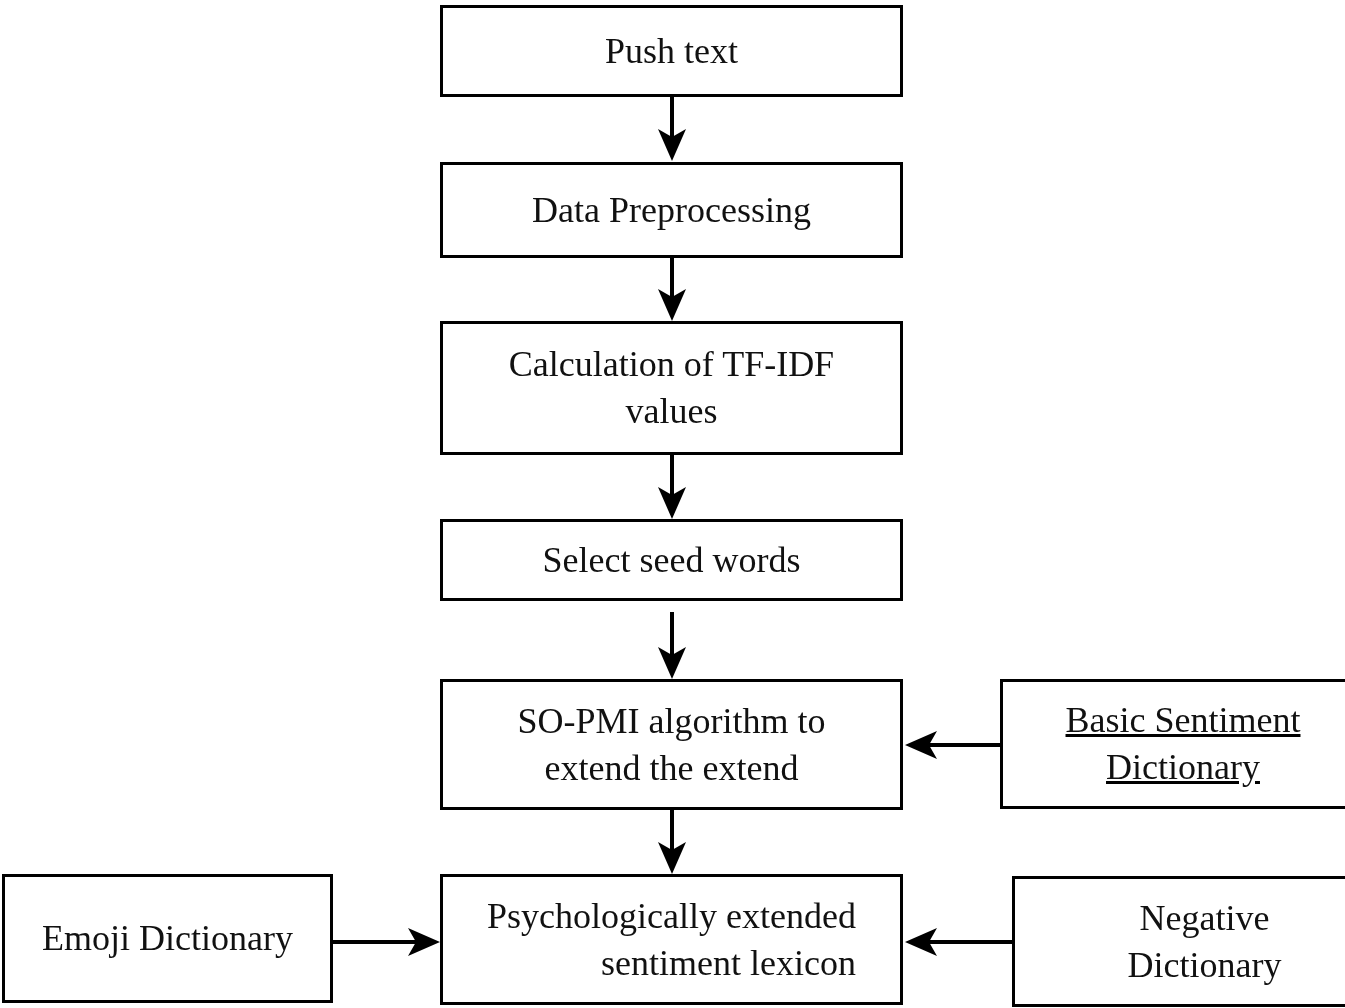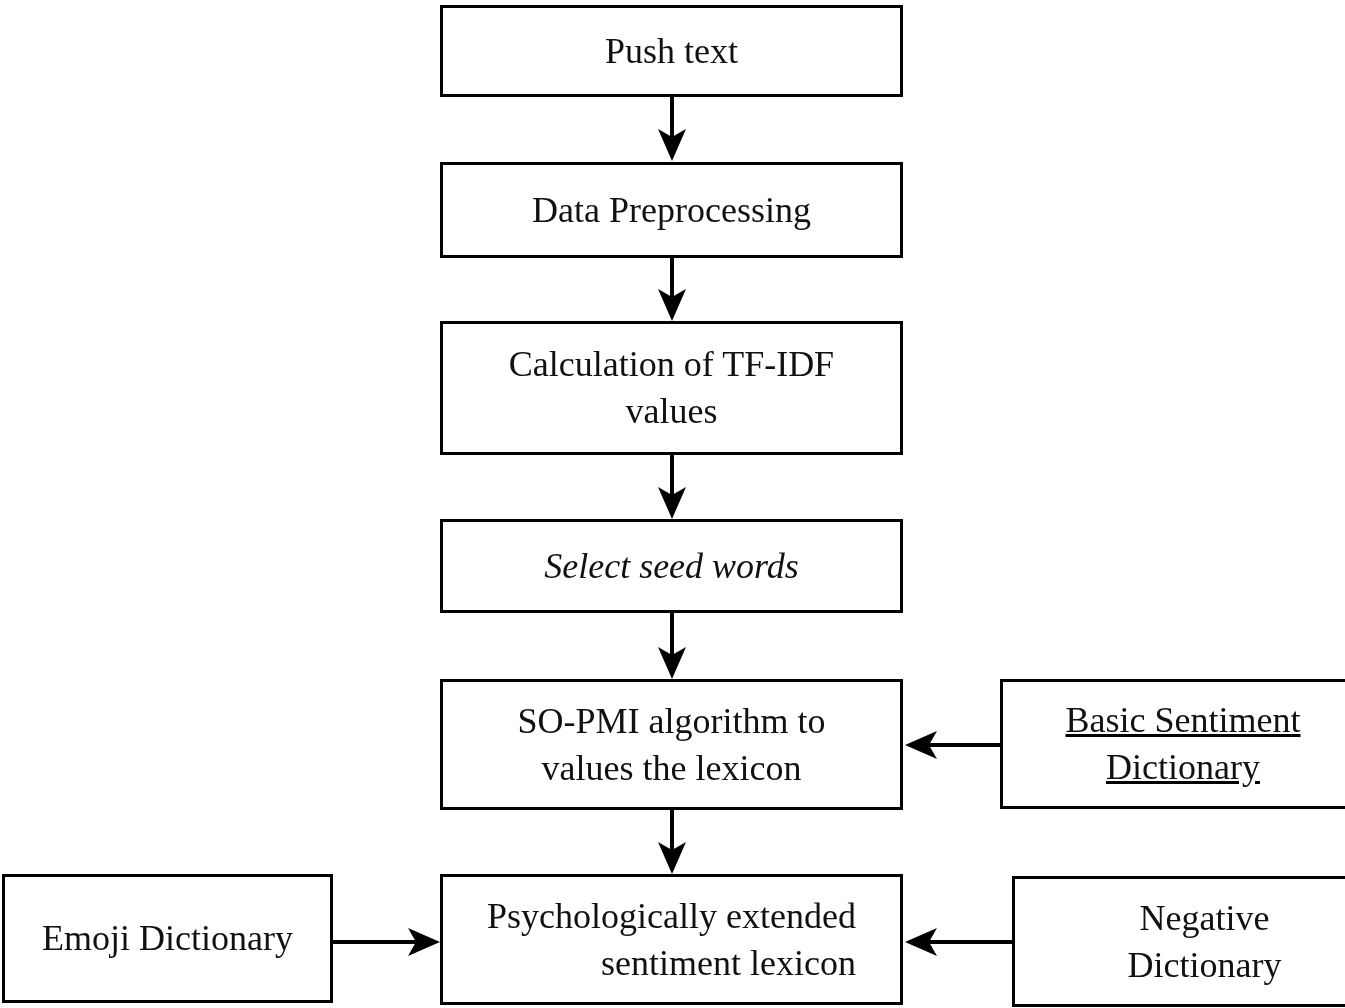--- a/index.html
+++ b/index.html
@@ -30,21 +30,21 @@
   .node .label {
     font-size: 36px;
     line-height: 47px;
     white-space: pre-line;
     color: #111111;
   }
   
   .n-push      { left: 440px; top: 5px;   width: 463px; height: 92px;  }
   .n-preproc   { left: 440px; top: 162px; width: 463px; height: 96px;  }
   .n-tfidf     { left: 440px; top: 321px; width: 463px; height: 134px; }
-  .n-seed      { left: 440px; top: 519px; width: 463px; height: 94px; font-style: italic;  }
+  .n-seed      { left: 440px; top: 519px; width: 463px; height: 82px;  }
   .n-sopmi     { left: 440px; top: 679px; width: 463px; height: 131px; }
   .n-psych     { left: 440px; top: 874px; width: 463px; height: 131px; text-align: right; }
   
   .n-basic     { left: 1000px; top: 679px; width: 366px; height: 130px; text-decoration: underline; }
   .n-negative  { left: 1012px; top: 876px; width: 385px; height: 131px; }
   .n-emoji     { left: 2px;    top: 874px; width: 331px; height: 129px; justify-content: center; }
 
   .edges {
     position: absolute;
     left: 0; top: 0;
@@ -109,21 +109,21 @@
   <div class="node n-preproc">
     <span class="label">Data Preprocessing</span>
   </div>
 
   <div class="node n-seed">
     <span class="label">Select seed words</span>
   </div>
 
   <div class="node n-sopmi">
     <span class="label">SO-PMI algorithm to
-values the lexicon</span>
+extend the extend</span>
   </div>
 
   <div class="node n-psych">
     <span class="label">Psychologically extended
 sentiment lexicon</span>
   </div>
 
   <div class="node n-basic">
     <span class="label">Basic Sentiment
 Dictionary</span>

